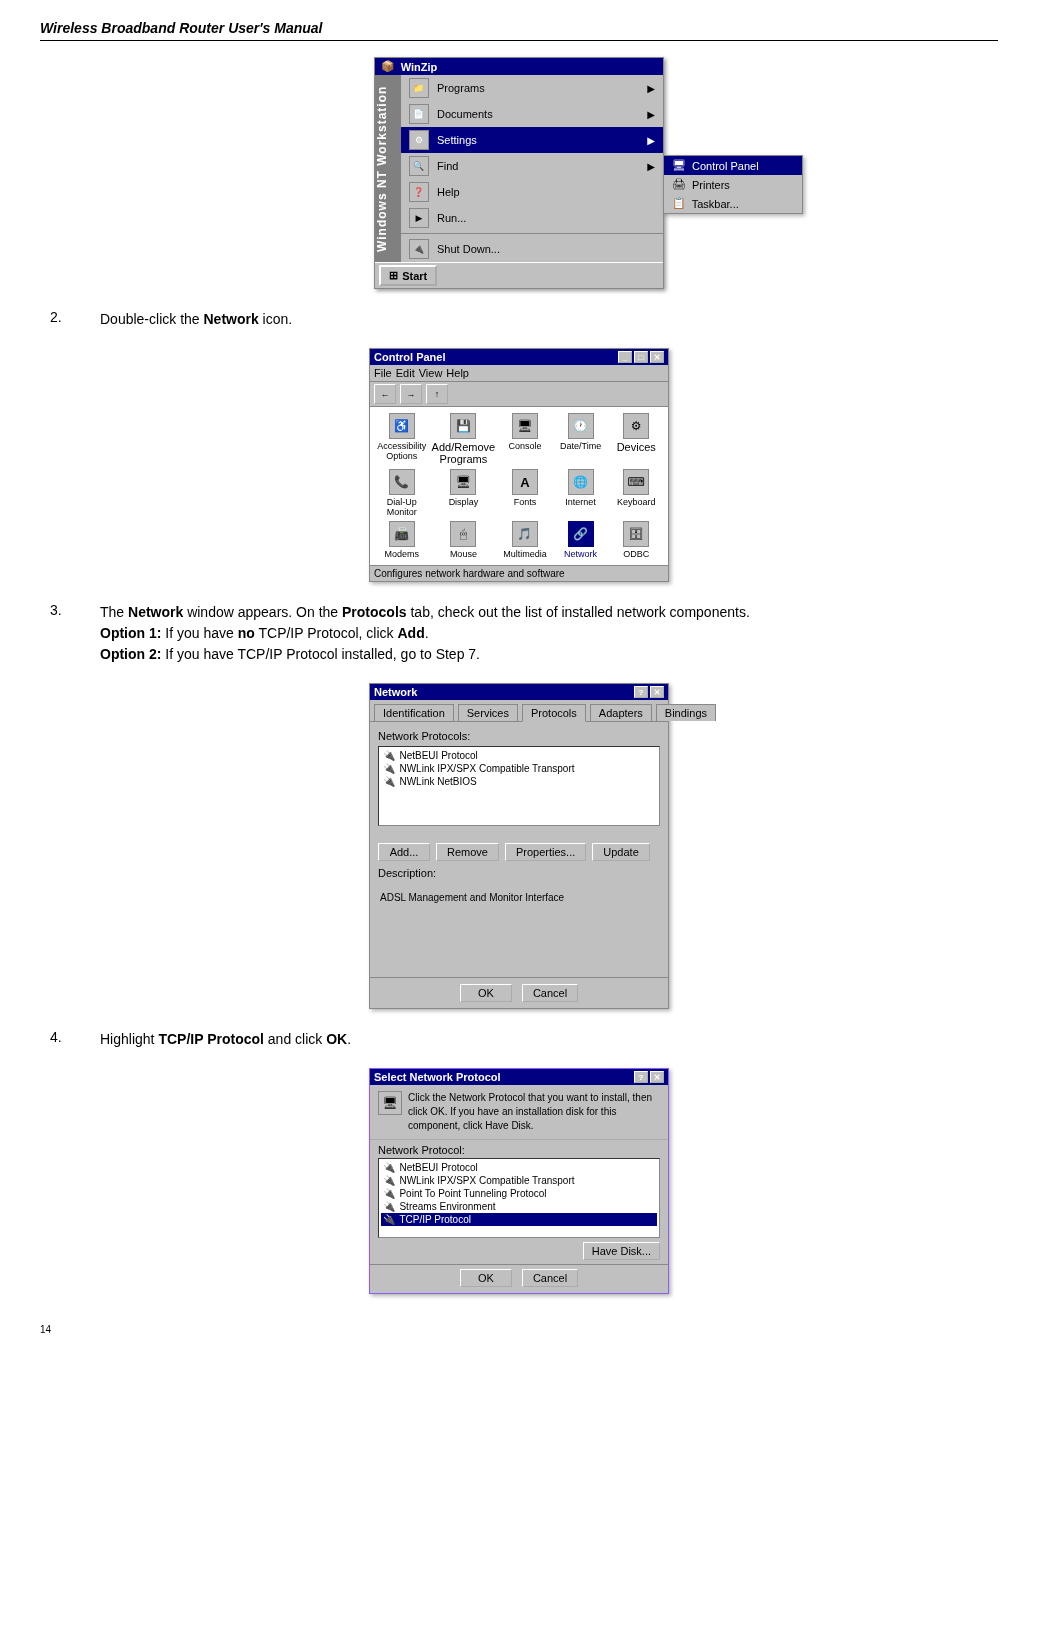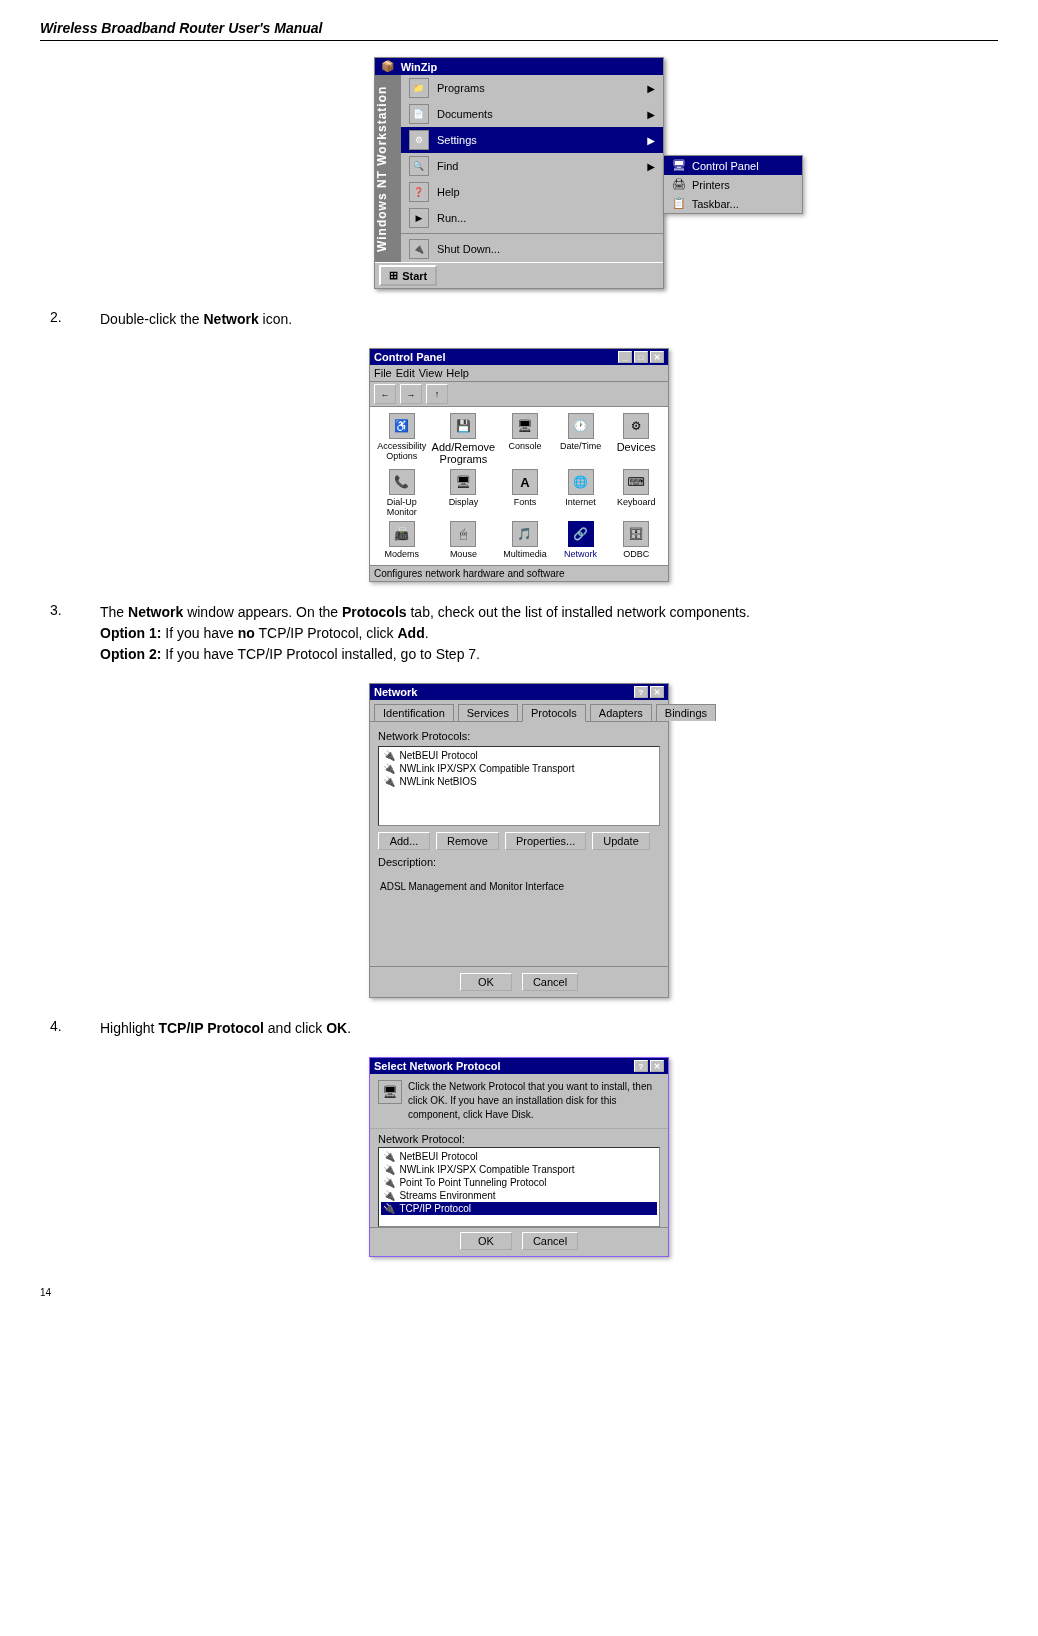--- a/index.html
+++ b/index.html
@@ -289,21 +289,21 @@
     }
     .net-listbox-item {
       padding: 1px 2px;
       display: flex;
       align-items: center;
       gap: 4px;
     }
     .net-buttons {
       display: flex;
       gap: 6px;
-      margin-top: 6px;
+      margin-top: 17px;
     }
     .net-btn {
       padding: 2px 10px;
       background: #c0c0c0;
       border: 1px outset #fff;
       font-size: 11px;
       cursor: pointer;
       min-width: 52px;
     }
     .net-desc-label {
@@ -707,20 +707,23 @@
         </div>
         <div class="snp-listbox-item">
           <span>🔌</span>
           <span>Streams Environment</span>
         </div>
         <div class="snp-listbox-item selected">
           <span>🔌</span>
           <span>TCP/IP Protocol</span>
         </div>
       </div>
+      <div class="snp-have-disk">
+        <button class="snp-have-disk-btn">Have Disk...</button>
+      </div>
       <div class="snp-ok-cancel">
         <button class="net-btn">OK</button>
         <button class="net-btn">Cancel</button>
       </div>
     </div>
   </div>
 
 </div>
 
 <div class="page-number">

